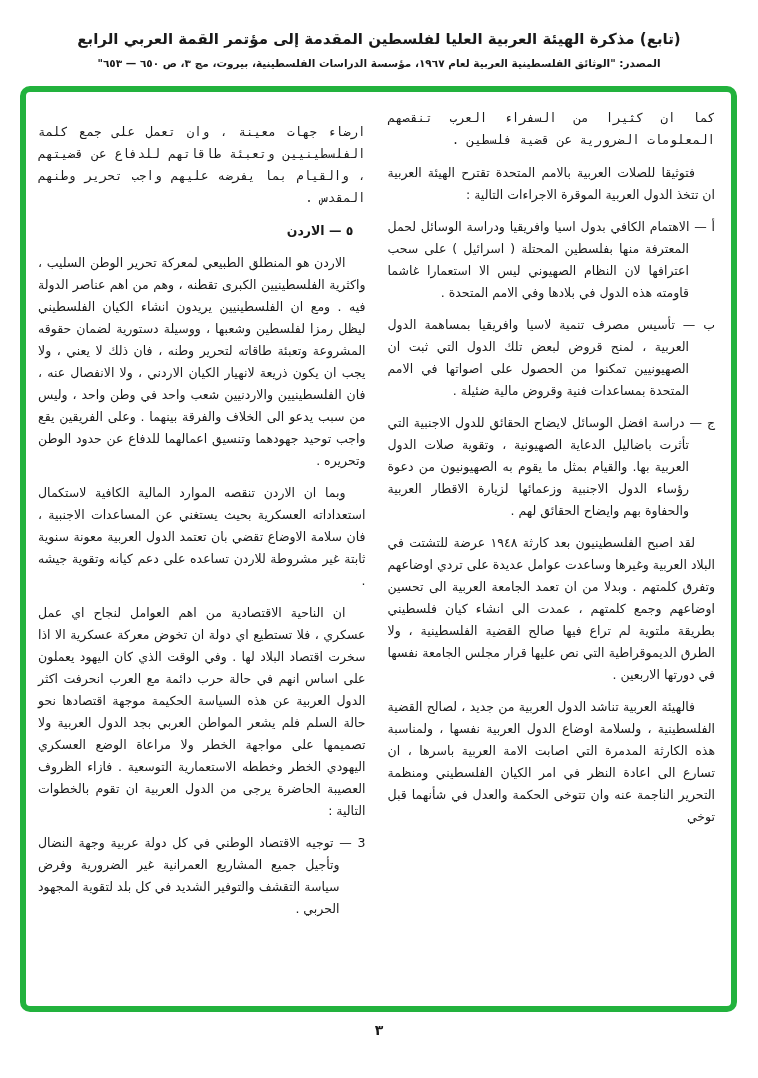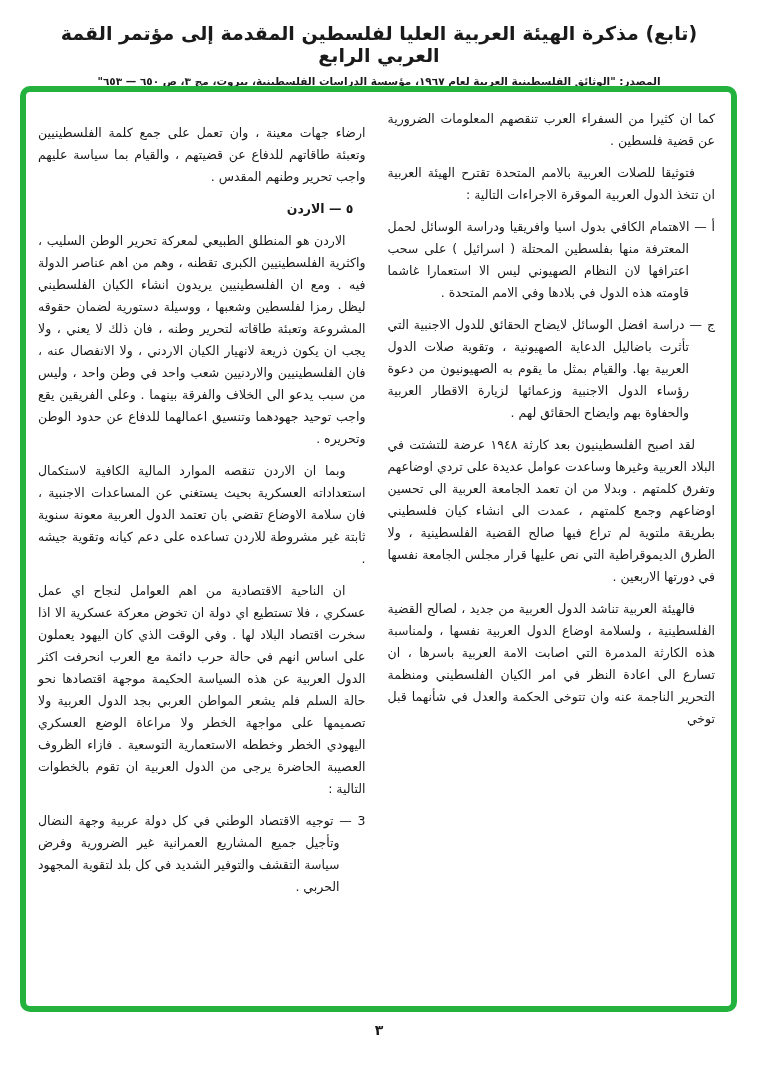--- a/index.html
+++ b/index.html
@@ -14,22 +14,22 @@
     background:var(--paper);
     font-family:"DejaVu Sans", sans-serif;
     color:var(--ink);
     overflow:hidden;
   }
   .doc-header{
     position:absolute;top:14px;left:0;right:0;
     text-align:center;direction:rtl;
   }
   .doc-title{
-    font-size:19px;font-weight:bold;letter-spacing:0;
-    margin:8px 30px 9px;
+    font-size:15px;font-weight:bold;letter-spacing:0;
+    margin:16px 30px 9px;
     text-align:center;
   }
   .doc-source{
     font-size:10.5px;font-weight:bold;
     margin:0 40px;
   }
   .frame{
     position:absolute;top:86px;left:20px;
     width:717px;height:926px;
     border:6px solid var(--green);
@@ -47,21 +47,21 @@
     flex:1;
     direction:rtl;
     text-align:justify;
     font-size:12.5px;
     line-height:22px;
     color:var(--ink);
   }
   .col-left{padding-top:14px;}
   .block{margin:0 0 10px;}
   .paragraph{text-indent:20px;}
-  .paragraph-flush{text-indent:0;}
+  .paragraph-flush{text-indent:0;font-family:Liberation Mono, monospace;}
   .heading{
     margin:4px 12px 10px 0;
     font-weight:bold;
     text-indent:0;
   }
   .list-item{
     padding-right:26px;
     text-indent:-26px;
   }
   .page-number{
@@ -78,26 +78,27 @@
   <div class="doc-title">(تابع) مذكرة الهيئة العربية العليا لفلسطين المقدمة إلى مؤتمر القمة العربي الرابع</div>
   <div class="doc-source">المصدر: "الوثائق الفلسطينية العربية لعام ١٩٦٧، مؤسسة الدراسات الفلسطينية، بيروت، مج ٣، ص ٦٥٠ — ٦٥٣"</div>
 </div>
 
 <div class="frame">
   <div class="columns">
     <section class="col col-right">
         <p class="block paragraph-flush">كما ان كثيرا من السفراء العرب تنقصهم المعلومات الضرورية عن قضية فلسطين .</p>
         <p class="block paragraph">فتوثيقا للصلات العربية بالامم المتحدة تقترح الهيئة العربية ان تتخذ الدول العربية الموقرة الاجراءات التالية :</p>
         <p class="block list-item">أ — الاهتمام الكافي بدول اسيا وافريقيا ودراسة الوسائل لحمل المعترفة منها بفلسطين المحتلة ( اسرائيل ) على سحب اعترافها لان النظام الصهيوني ليس الا استعمارا غاشما قاومته هذه الدول في بلادها وفي الامم المتحدة .</p>
+        <p class="block list-item">ب — تأسيس مصرف تنمية لاسيا وافريقيا بمساهمة الدول العربية ، لمنح قروض لبعض تلك الدول التي ثبت ان الصهيونيين تمكنوا من الحصول على اصواتها في الامم المتحدة بمساعدات فنية وقروض مالية ضئيلة .</p>
         <p class="block list-item">ج — دراسة افضل الوسائل لايضاح الحقائق للدول الاجنبية التي تأثرت باضاليل الدعاية الصهيونية ، وتقوية صلات الدول العربية بها. والقيام بمثل ما يقوم به الصهيونيون من دعوة رؤساء الدول الاجنبية وزعمائها لزيارة الاقطار العربية والحفاوة بهم وايضاح الحقائق لهم .</p>
         <p class="block paragraph">لقد اصبح الفلسطينيون بعد كارثة ١٩٤٨ عرضة للتشتت في البلاد العربية وغيرها وساعدت عوامل عديدة على تردي اوضاعهم وتفرق كلمتهم . وبدلا من ان تعمد الجامعة العربية الى تحسين اوضاعهم وجمع كلمتهم ، عمدت الى انشاء كيان فلسطيني بطريقة ملتوية لم تراع فيها صالح القضية الفلسطينية ، ولا الطرق الديموقراطية التي نص عليها قرار مجلس الجامعة نفسها في دورتها الاربعين .</p>
         <p class="block paragraph">فالهيئة العربية تناشد الدول العربية من جديد ، لصالح القضية الفلسطينية ، ولسلامة اوضاع الدول العربية نفسها ، ولمناسبة هذه الكارثة المدمرة التي اصابت الامة العربية باسرها ، ان تسارع الى اعادة النظر في امر الكيان الفلسطيني ومنظمة التحرير الناجمة عنه وان تتوخى الحكمة والعدل في شأنهما قبل توخي</p>
       </section>
     <section class="col col-left">
-        <p class="block paragraph-flush">ارضاء جهات معينة ، وان تعمل على جمع كلمة الفلسطينيين وتعبئة طاقاتهم للدفاع عن قضيتهم ، والقيام بما سياسة عليهم واجب تحرير وطنهم المقدس .</p>
+        <p class="block paragraph-flush">ارضاء جهات معينة ، وان تعمل على جمع كلمة الفلسطينيين وتعبئة طاقاتهم للدفاع عن قضيتهم ، والقيام بما يفرضه عليهم واجب تحرير وطنهم المقدس .</p>
         <p class="block heading">٥ — الاردن</p>
         <p class="block paragraph">الاردن هو المنطلق الطبيعي لمعركة تحرير الوطن السليب ، واكثرية الفلسطينيين الكبرى تقطنه ، وهم من اهم عناصر الدولة فيه . ومع ان الفلسطينيين يريدون انشاء الكيان الفلسطيني ليظل رمزا لفلسطين وشعبها ، ووسيلة دستورية لضمان حقوقه المشروعة وتعبئة طاقاته لتحرير وطنه ، فان ذلك لا يعني ، ولا يجب ان يكون ذريعة لانهيار الكيان الاردني ، ولا الانفصال عنه ، فان الفلسطينيين والاردنيين شعب واحد في وطن واحد ، وليس من سبب يدعو الى الخلاف والفرقة بينهما . وعلى الفريقين يقع واجب توحيد جهودهما وتنسيق اعمالهما للدفاع عن حدود الوطن وتحريره .</p>
         <p class="block paragraph">وبما ان الاردن تنقصه الموارد المالية الكافية لاستكمال استعداداته العسكرية بحيث يستغني عن المساعدات الاجنبية ، فان سلامة الاوضاع تقضي بان تعتمد الدول العربية معونة سنوية ثابتة غير مشروطة للاردن تساعده على دعم كيانه وتقوية جيشه .</p>
         <p class="block paragraph">ان الناحية الاقتصادية من اهم العوامل لنجاح اي عمل عسكري ، فلا تستطيع اي دولة ان تخوض معركة عسكرية الا اذا سخرت اقتصاد البلاد لها . وفي الوقت الذي كان اليهود يعملون على اساس انهم في حالة حرب دائمة مع العرب انحرفت اكثر الدول العربية عن هذه السياسة الحكيمة موجهة اقتصادها نحو حالة السلم فلم يشعر المواطن العربي بجد الدول العربية ولا تصميمها على مواجهة الخطر ولا مراعاة الوضع العسكري اليهودي الخطر وخططه الاستعمارية التوسعية . فازاء الظروف العصيبة الحاضرة يرجى من الدول العربية ان تقوم بالخطوات التالية :</p>
         <p class="block list-item">3 — توجيه الاقتصاد الوطني في كل دولة عربية وجهة النضال وتأجيل جميع المشاريع العمرانية غير الضرورية وفرض سياسة التقشف والتوفير الشديد في كل بلد لتقوية المجهود الحربي .</p>
       </section>
   </div>
 </div>
 
 <div class="page-number">٣</div>

